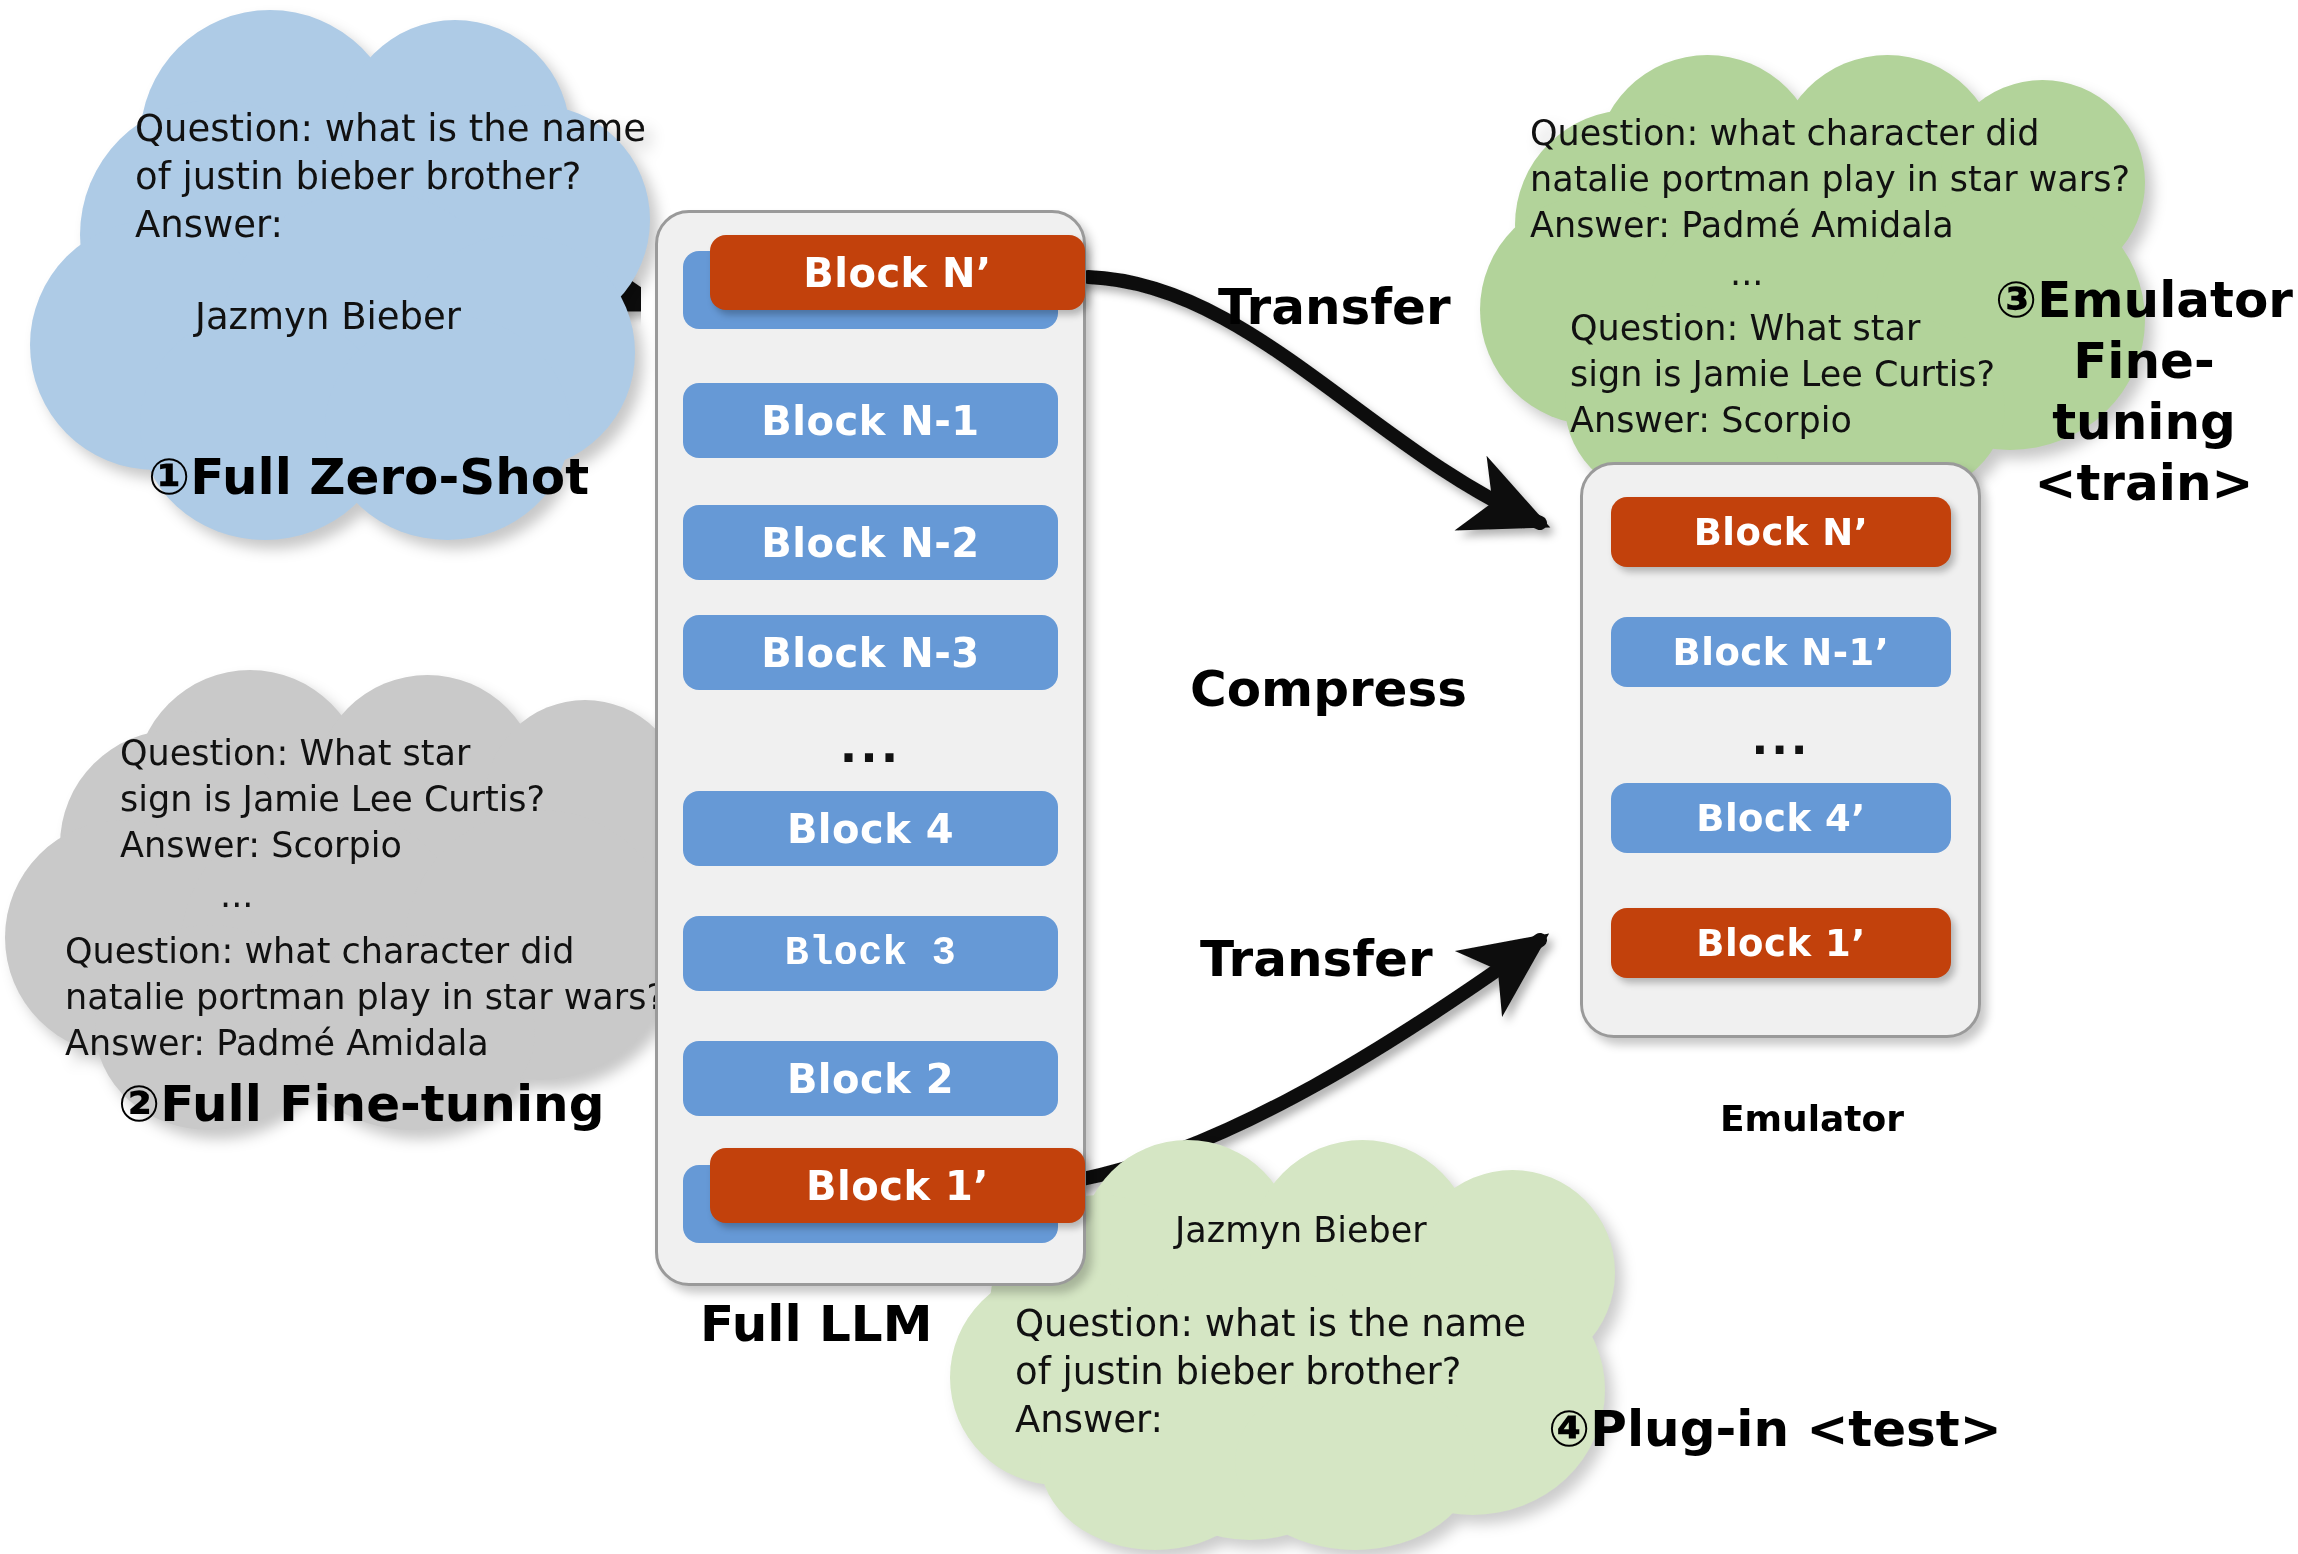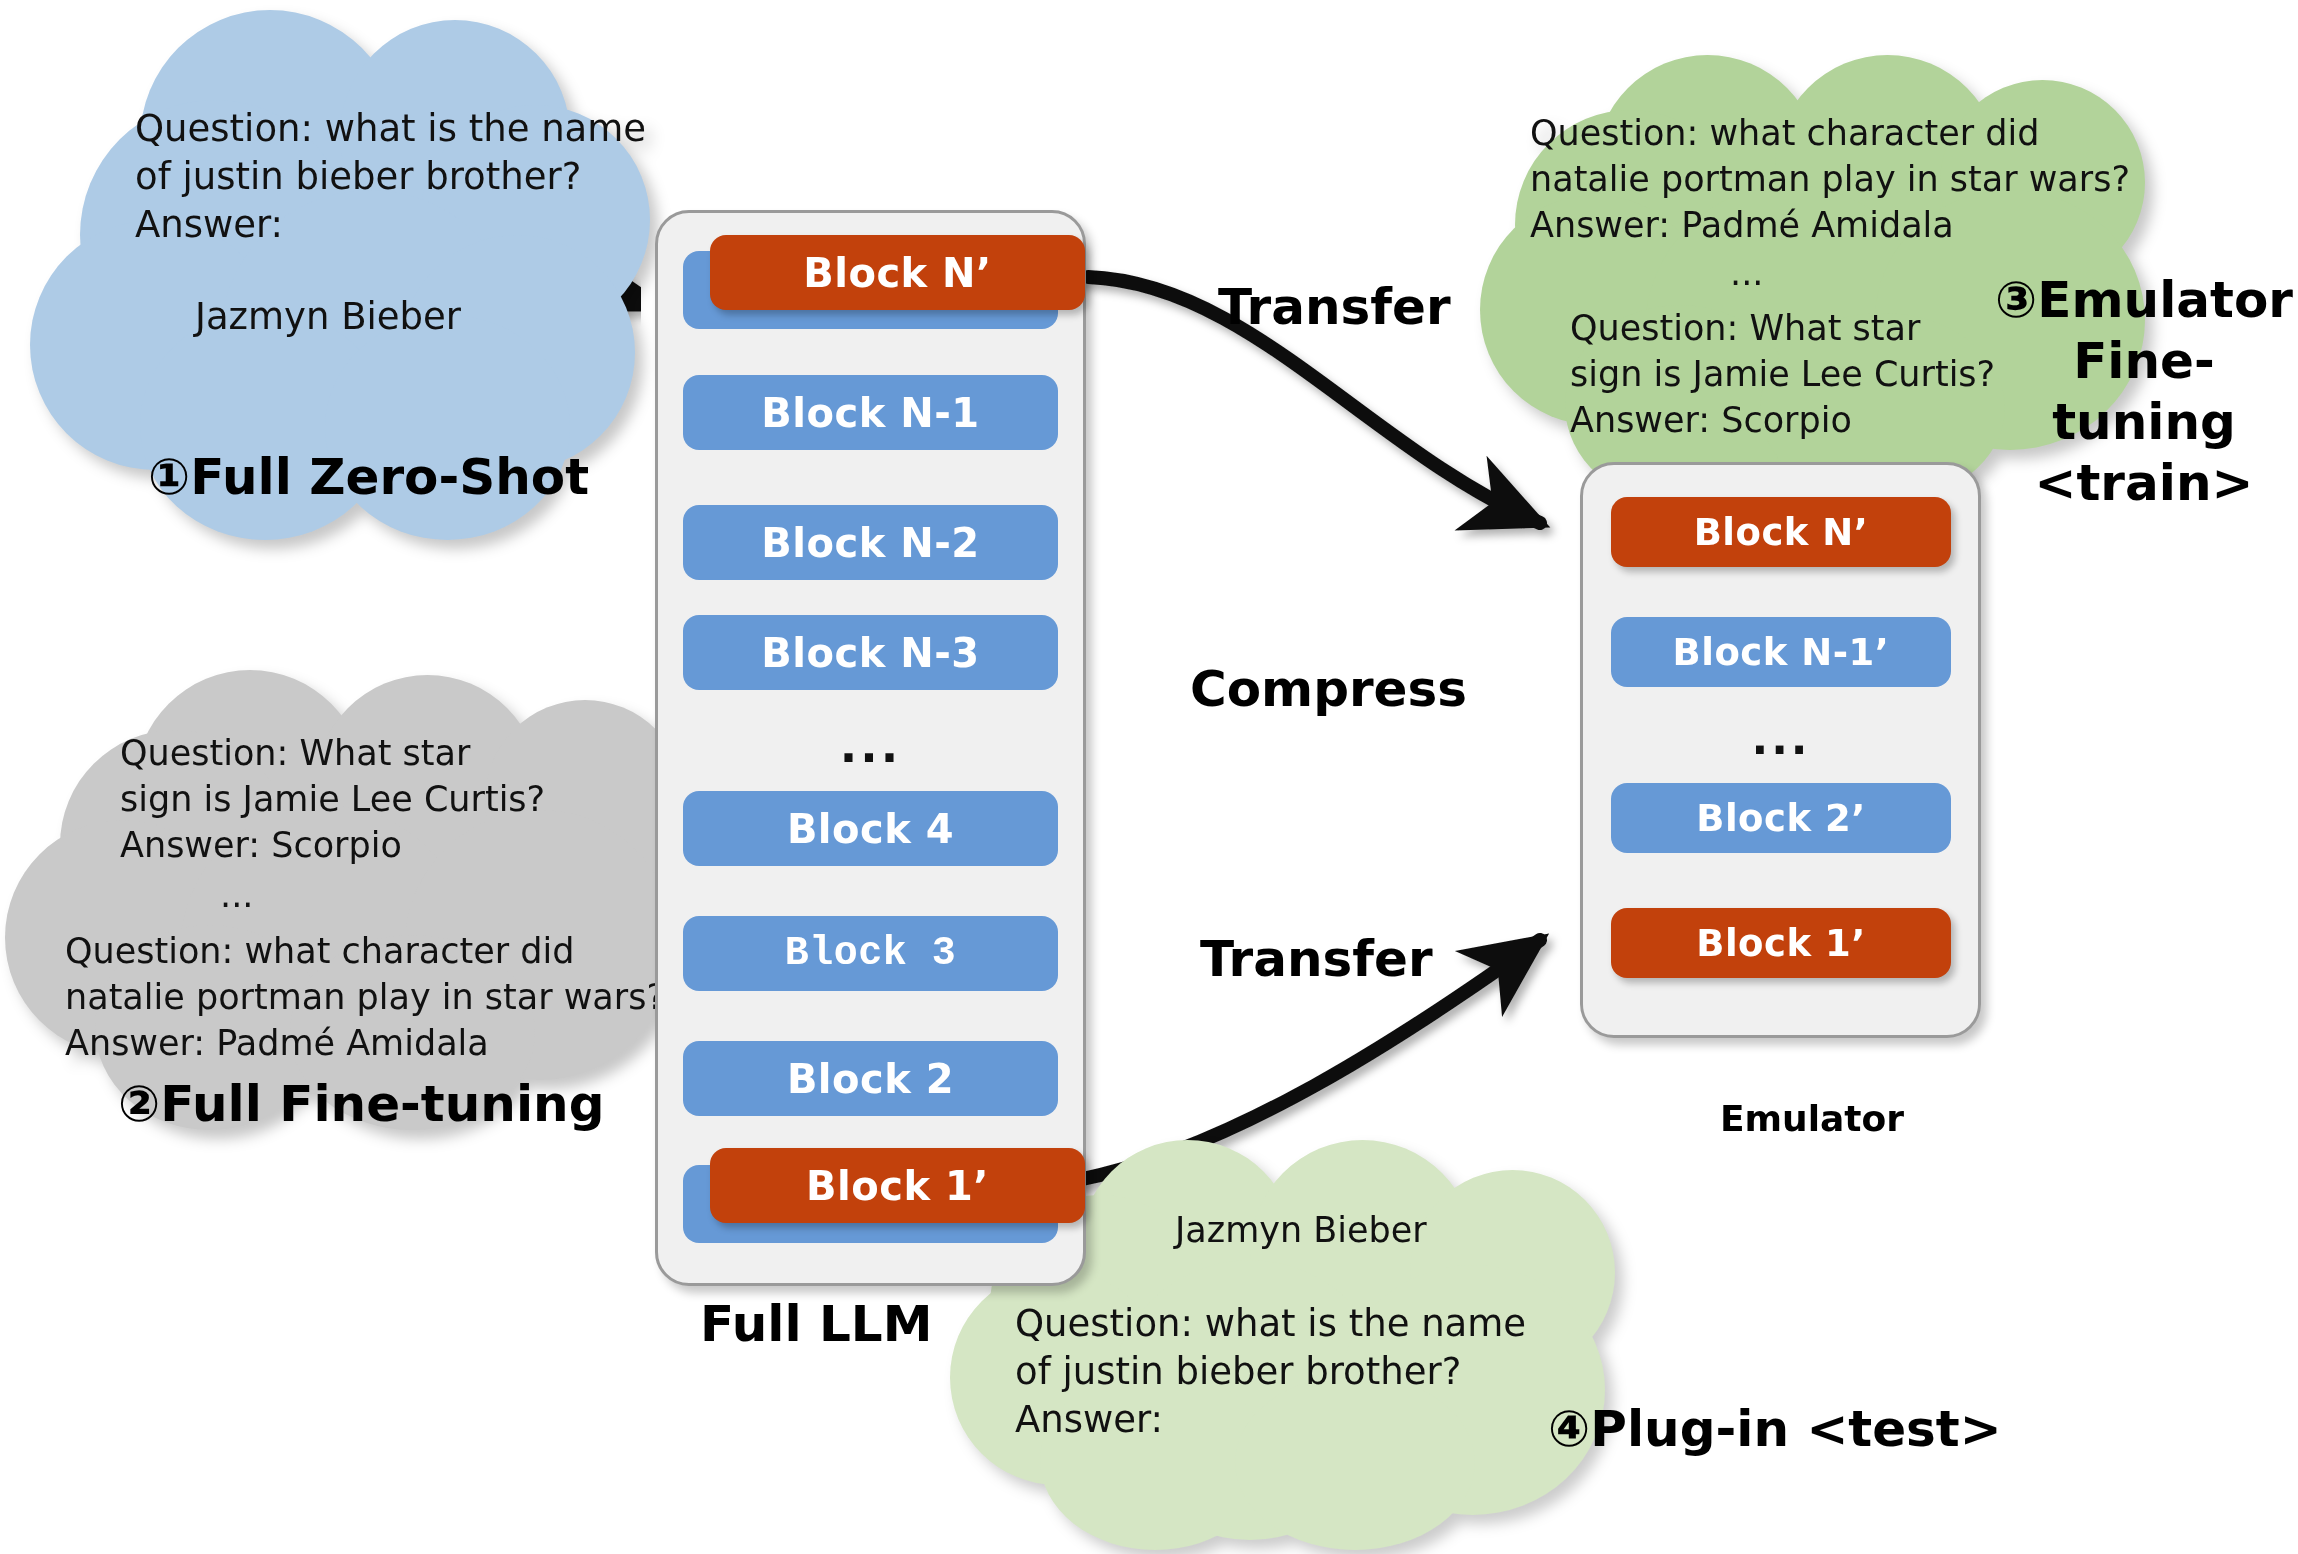--- a/index.html
+++ b/index.html
@@ -150,21 +150,21 @@
   <div class="label" style="left:1548px;top:1400px;font-size:50px;">④Plug-in &lt;test&gt;</div>
 
   <div class="stack" style="left:655px;top:210px;width:425px;height:1070px;">
 
     <div class="blk blue" style="left:25px;top:38px;width:375px;height:78px;"></div>
     <div class="blk blue" style="left:25px;top:952px;width:375px;height:78px;"></div>
 
     <div class="blk green" style="left:52px;top:22px;width:375px;height:75px;font-size:40px;">
       <span>Block N’</span>
     </div>
-    <div class="blk blue" style="left:25px;top:162px;width:375px;height:75px;font-size:40px;">
+    <div class="blk blue" style="left:25px;top:170px;width:375px;height:75px;font-size:40px;">
       <span>Block N-1</span>
     </div>
     <div class="blk blue" style="left:25px;top:292px;width:375px;height:75px;font-size:40px;">
       <span>Block N-2</span>
     </div>
     <div class="blk blue" style="left:25px;top:402px;width:375px;height:75px;font-size:40px;">
       <span>Block N-3</span>
     </div>
     <div class="dots" style="left:25px;top:498px;width:375px;height:70px;font-size:46px;">
       <span>...</span>
@@ -188,21 +188,21 @@
     <div class="blk green" style="left:28px;top:32px;width:340px;height:70px;font-size:37px;">
       <span>Block N’</span>
     </div>
     <div class="blk blue" style="left:28px;top:152px;width:340px;height:70px;font-size:37px;">
       <span>Block N-1’</span>
     </div>
     <div class="dots" style="left:28px;top:238px;width:340px;height:70px;font-size:44px;">
       <span>...</span>
     </div>
     <div class="blk blue" style="left:28px;top:318px;width:340px;height:70px;font-size:37px;">
-      <span>Block 2’</span>
+      <span>Block 4’</span>
     </div>
     <div class="blk green" style="left:28px;top:443px;width:340px;height:70px;font-size:37px;">
       <span>Block 1’</span>
     </div>
   </div>
   <div class="label" style="left:1720px;top:1062px;font-size:36px;margin-top:36px;">Emulator</div>
 
   <div class="arrowlbl" style="left:1218px;top:278px;font-size:50px;">Transfer</div>
   <div class="arrowlbl" style="left:1190px;top:660px;font-size:50px;">Compress</div>
   <div class="arrowlbl" style="left:1200px;top:930px;font-size:50px;">Transfer</div>

